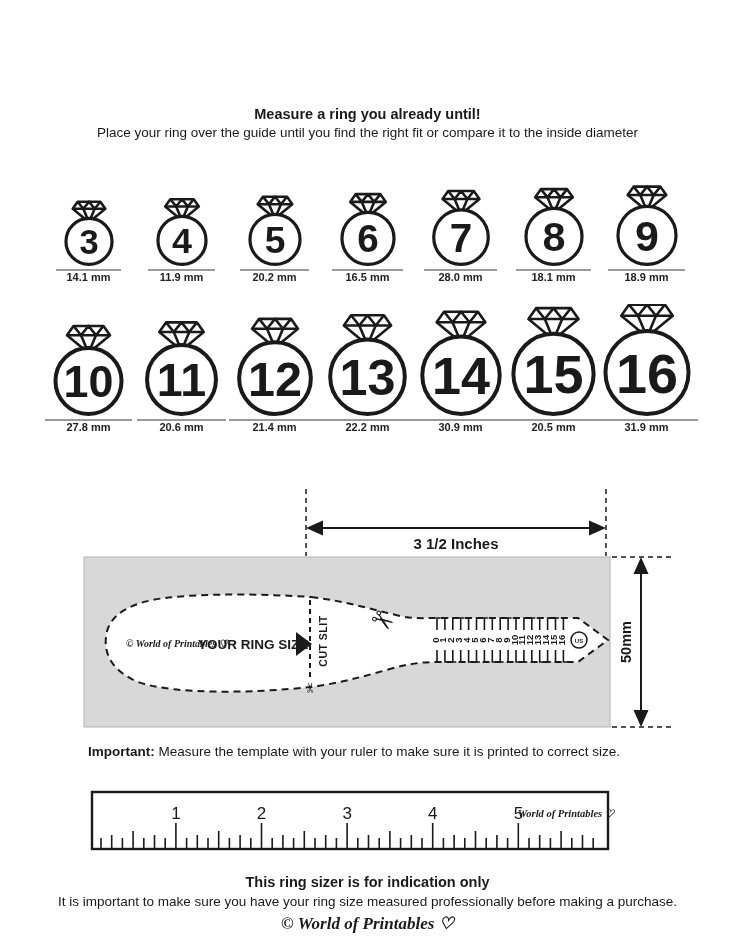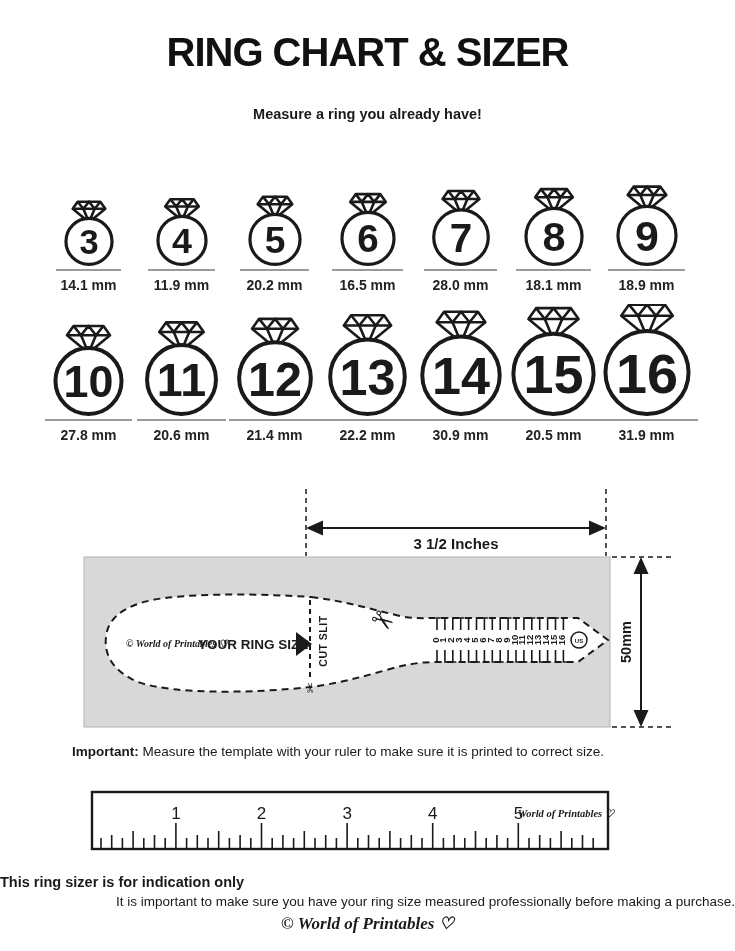--- a/index.html
+++ b/index.html
@@ -17,44 +17,44 @@
   .ring-row{
     position:absolute;left:42px;width:651px;display:flex;
   }
   .ring-row.r1{top:182px;}
   .ring-row.r2{top:304px;}
   .ring-cell{
     width:93px;display:flex;flex-direction:column;align-items:center;justify-content:flex-end;
   }
   .ring-icon-area{display:flex;align-items:flex-end;justify-content:center;}
   .ring-underline{height:2px;background:#9a9a9a;margin-top:3px;}
-  .ring-mm{font-size:14px;font-weight:600;margin-top:6px;color:#222;}
+  .ring-mm{font-size:11px;font-weight:600;color:#222;}
   .sizer-svg,.ruler-svg{position:absolute;left:0;}
   .sizer-svg{top:470px;}
   .ruler-svg{top:780px;}
   .important-line{
-    position:absolute;top:744px;left:72px;font-size:13.5px;color:#1a1a1a;
+    position:absolute;top:744px;left:88px;font-size:13.5px;color:#1a1a1a;
   }
   .important-line b{font-weight:bold;}
-  .footer-bold{position:absolute;top:874px;left:0;width:735px;text-align:left;font-size:14.5px;font-weight:bold;}
-  .footer-text{position:absolute;top:894px;left:0;width:735px;text-align:right;font-size:13.5px;}
+  .footer-bold{position:absolute;top:874px;left:0;width:735px;text-align:center;font-size:14.5px;font-weight:bold;}
+  .footer-text{position:absolute;top:894px;left:0;width:735px;text-align:center;font-size:13.5px;}
   .footer-brand{
     position:absolute;top:913px;left:0;width:735px;text-align:center;
     font-family:"Liberation Serif",serif;font-style:italic;font-weight:bold;font-size:17px;
   }
 </style>
 </head>
 <body>
 
 <div class="page">
 
-  <div class="title">RING CHART &amp; SIZER</div>
 
   <div class="subtitle-wrap">
-    <div class="subtitle-bold">Measure a ring you already have!</div>
+    <div class="subtitle-bold">Measure a ring you already until!</div>
+    <div class="subtitle-text">Place your ring over the guide until you find the right fit or compare it to the inside diameter</div>
   </div>
 
   <div class="ring-row r1" id="ring-row-1">
       <div class="ring-cell">
         <div class="ring-icon-area" style="height: 84px;">
           <svg width="60" height="84">
             <g transform="translate(30,28.917173913043484) scale(0.7092391304347826)" fill="none" stroke="#1a1a1a" stroke-width="3.6659003831417625" stroke-linejoin="round">
               <path d="M-16,-13 H16 L23,-3 L0,16 L-23,-3 Z"></path>
               <path d="M-16,-13 L-8,-3 L0,-13 L8,-3 L16,-13"></path>
               <path d="M-23,-3 H23"></path>

